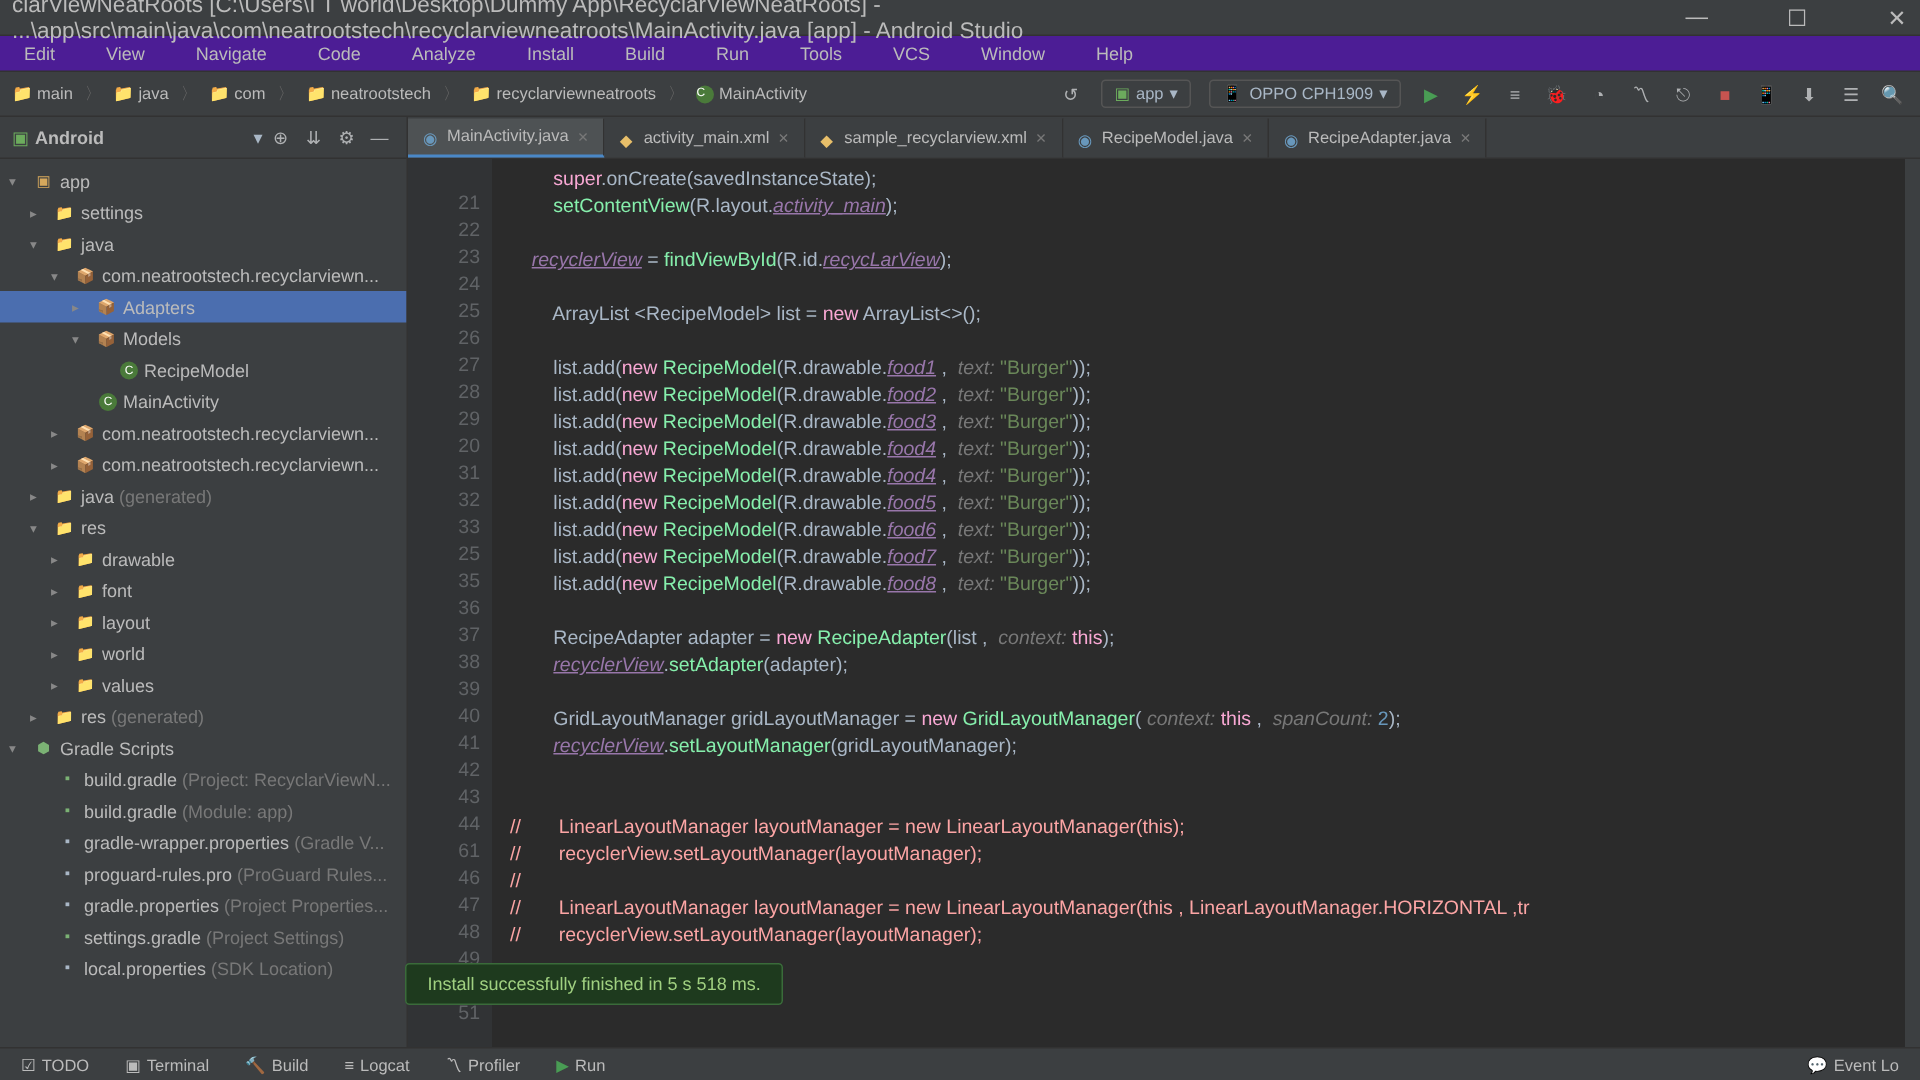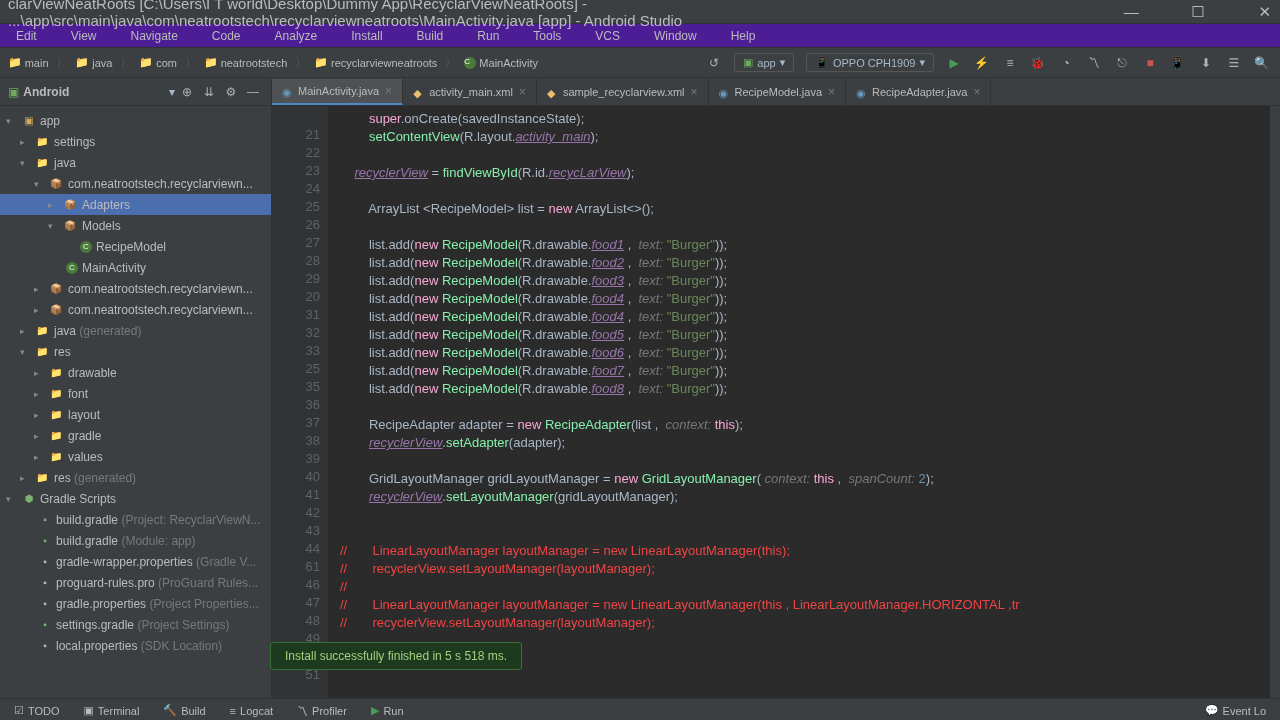--- a/index.html
+++ b/index.html
@@ -43,21 +43,21 @@
 .code-wrap { flex: 1; display: flex; overflow: hidden; position: relative; font-family: 'Consolas', 'Courier New', monospace; font-size: 13px; line-height: 18px; }
 .gutter { width: 56px; background: #313335; text-align: right; padding: 20px 8px 4px 4px; color: #606366; user-select: none; }
 .gutter div { height: 18px; }
 .code { flex: 1; padding: 4px 0 4px 12px; overflow: auto; white-space: pre; }
 .code div { height: 18px; }
 .kw { color: #f9a8d4; }
 .str { color: #6a8759; }
 .fld { color: #9876aa; font-style: italic; text-decoration: underline; }
 .mth { color: #86efac; }
 .hint { color: #787878; font-style: italic; }
-.cmt { color: #ef4444; }
+.cmt { color: #fca5a5; }
 .num { color: #6897bb; }
 .editor-bar { position: absolute; right: 0; top: 0; width: 10px; height: 100%; background: #3c3f41; }
 .bottom-tabs { height: 24px; background: #3c3f41; display: flex; align-items: center; border-top: 1px solid #323232; padding: 0 4px; gap: 4px; }
 .btab { padding: 2px 10px; display: flex; align-items: center; gap: 4px; color: #bbb; font-size: 11px; cursor: pointer; }
 .toast { position: absolute; left: 270px; bottom: 50px; background: #1e3a1e; border: 1px solid #3a6b3a; color: #a0d080; padding: 6px 14px; border-radius: 3px; font-size: 12px; }
 .green-play { color: #499c54; }
 .red-stop { color: #c75450; }
 .green-bug { color: #499c54; }
 </style>
 </head>
@@ -225,21 +225,21 @@
           <span class="tree-label">font</span>
         </div>
       <div class="tree-row" style="padding-left:34px">
           <span class="tree-arrow">▸</span>
           <span class="tree-icon folder-icon">📁</span>
           <span class="tree-label">layout</span>
         </div>
       <div class="tree-row" style="padding-left:34px">
           <span class="tree-arrow">▸</span>
           <span class="tree-icon folder-icon">📁</span>
-          <span class="tree-label">gradle</span>
+          <span class="tree-label">world</span>
         </div>
       <div class="tree-row" style="padding-left:34px">
           <span class="tree-arrow">▸</span>
           <span class="tree-icon folder-icon">📁</span>
           <span class="tree-label">values</span>
         </div>
       <div class="tree-row" style="padding-left:20px">
           <span class="tree-arrow">▸</span>
           <span class="tree-icon folder-icon">📁</span>
           <span class="tree-label"><span>res</span> <span class="dim">(generated)</span></span>

